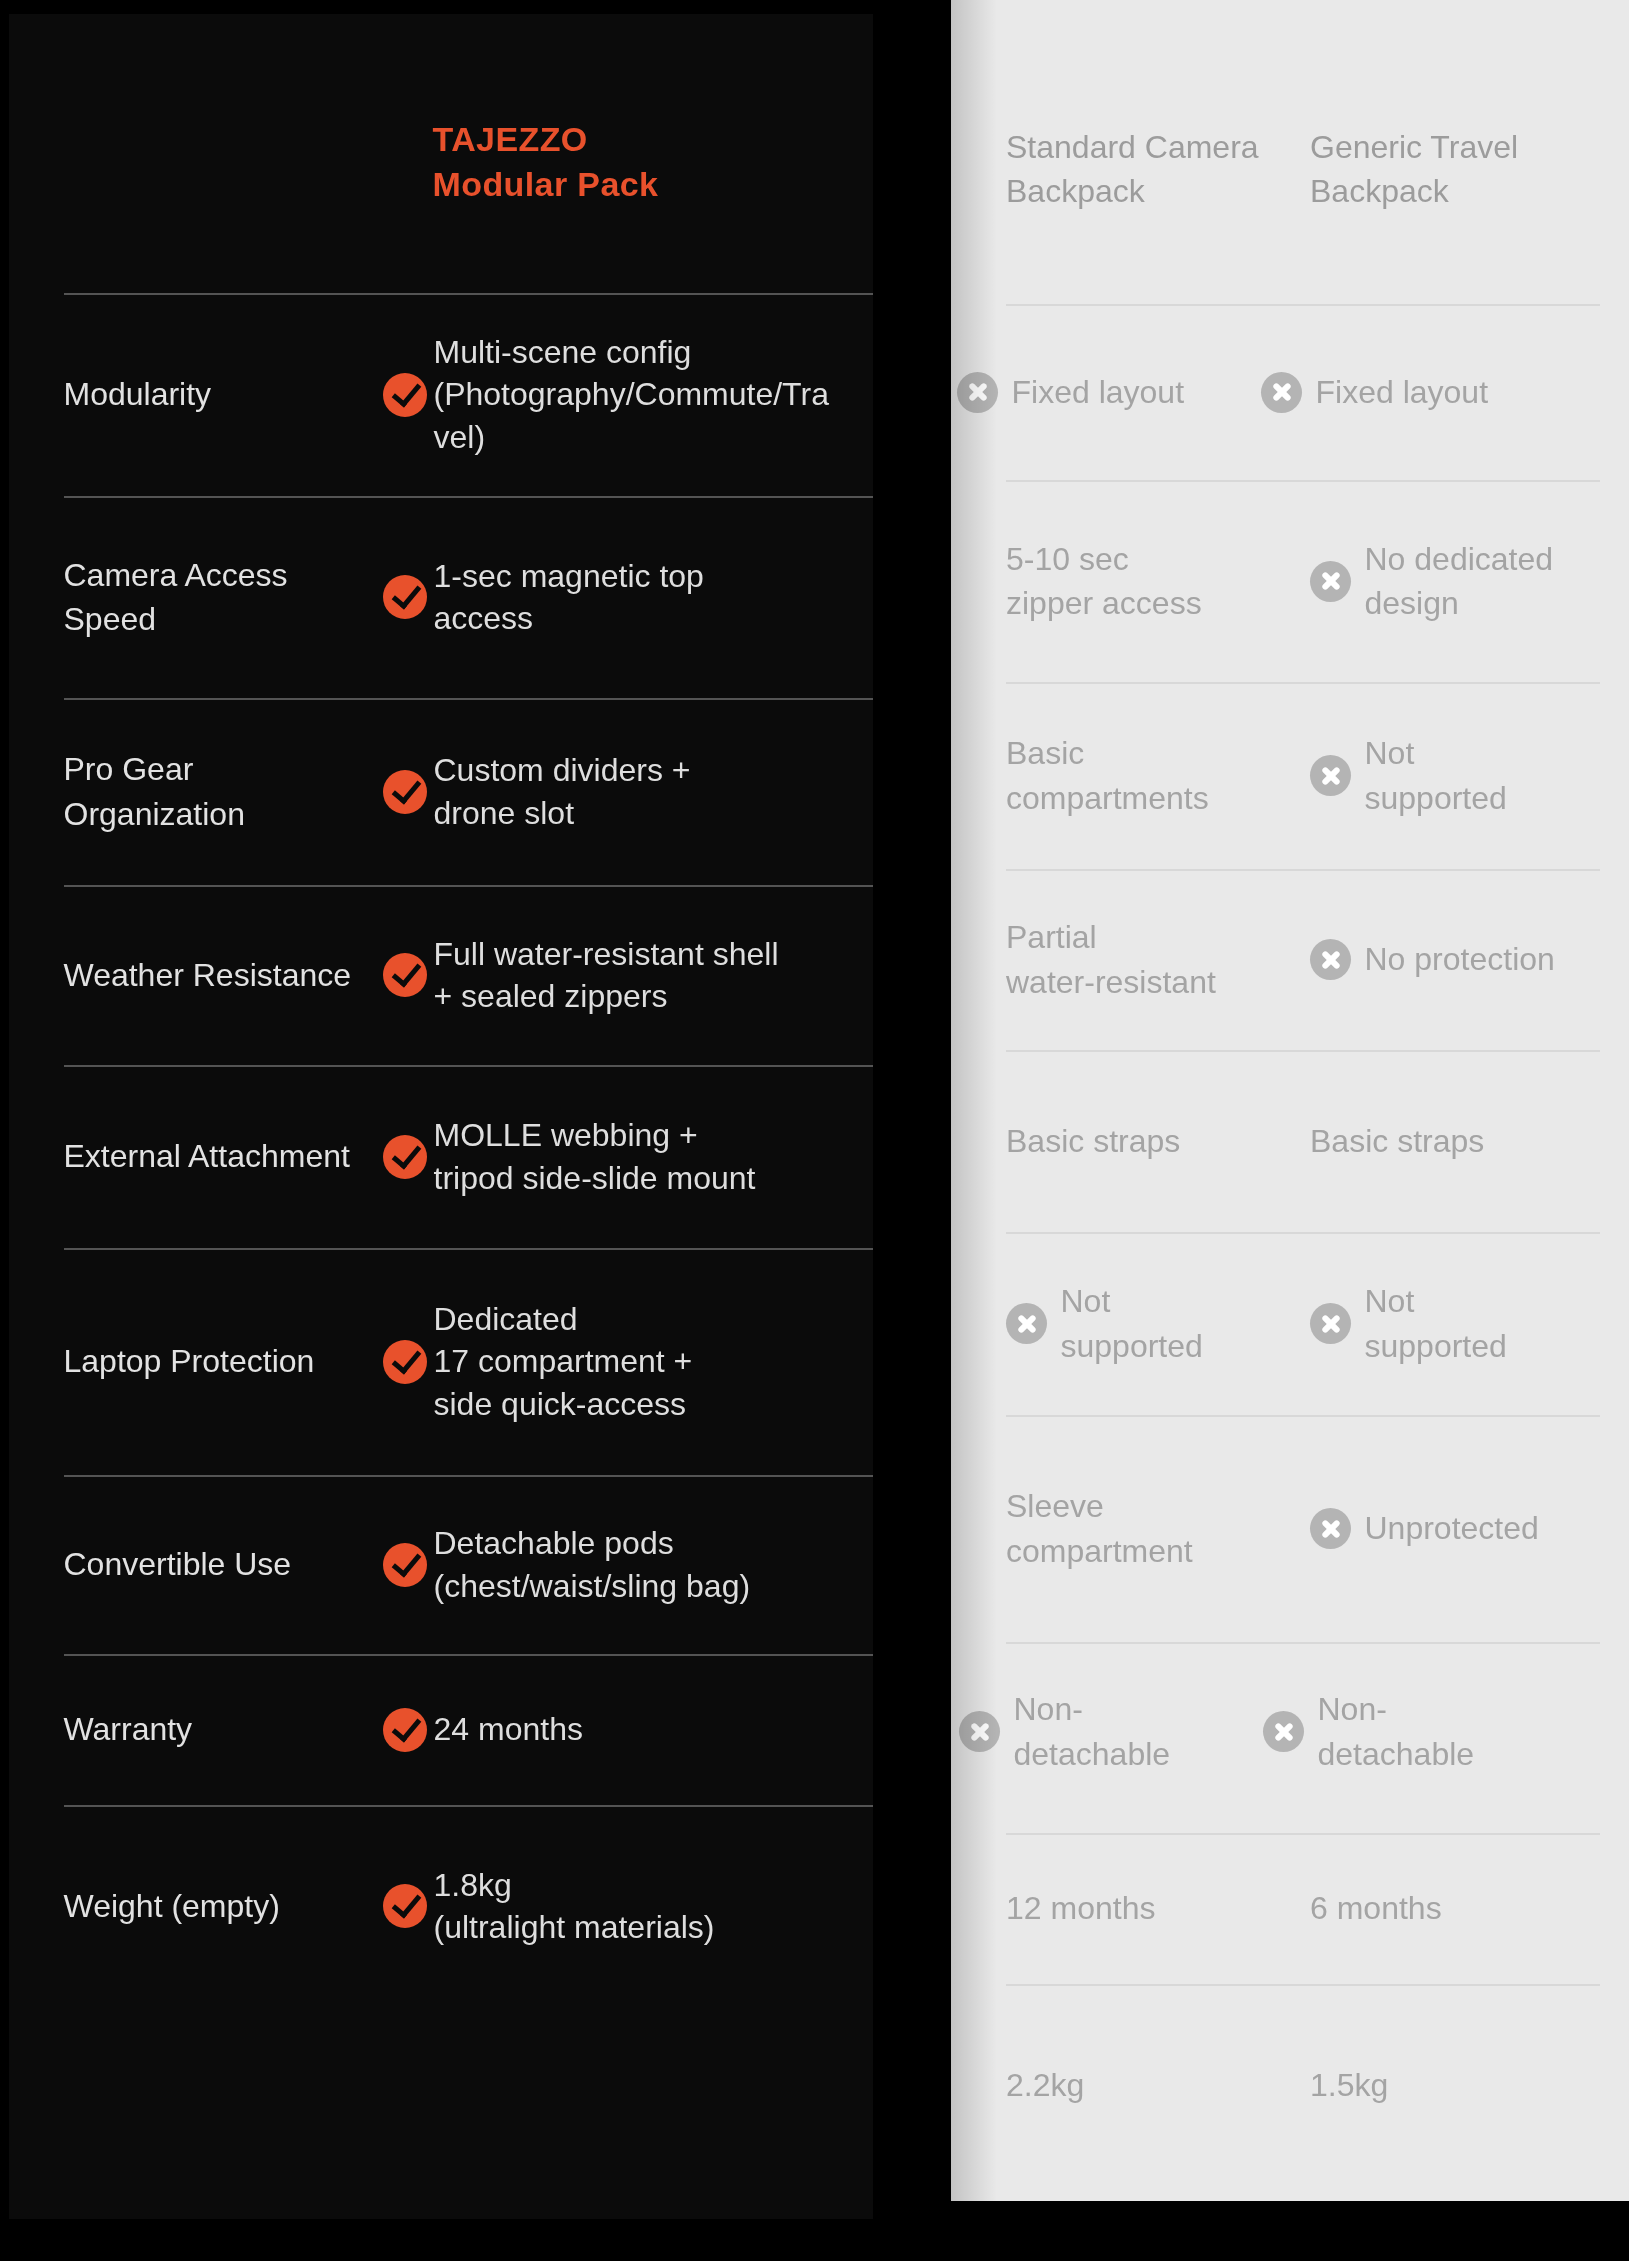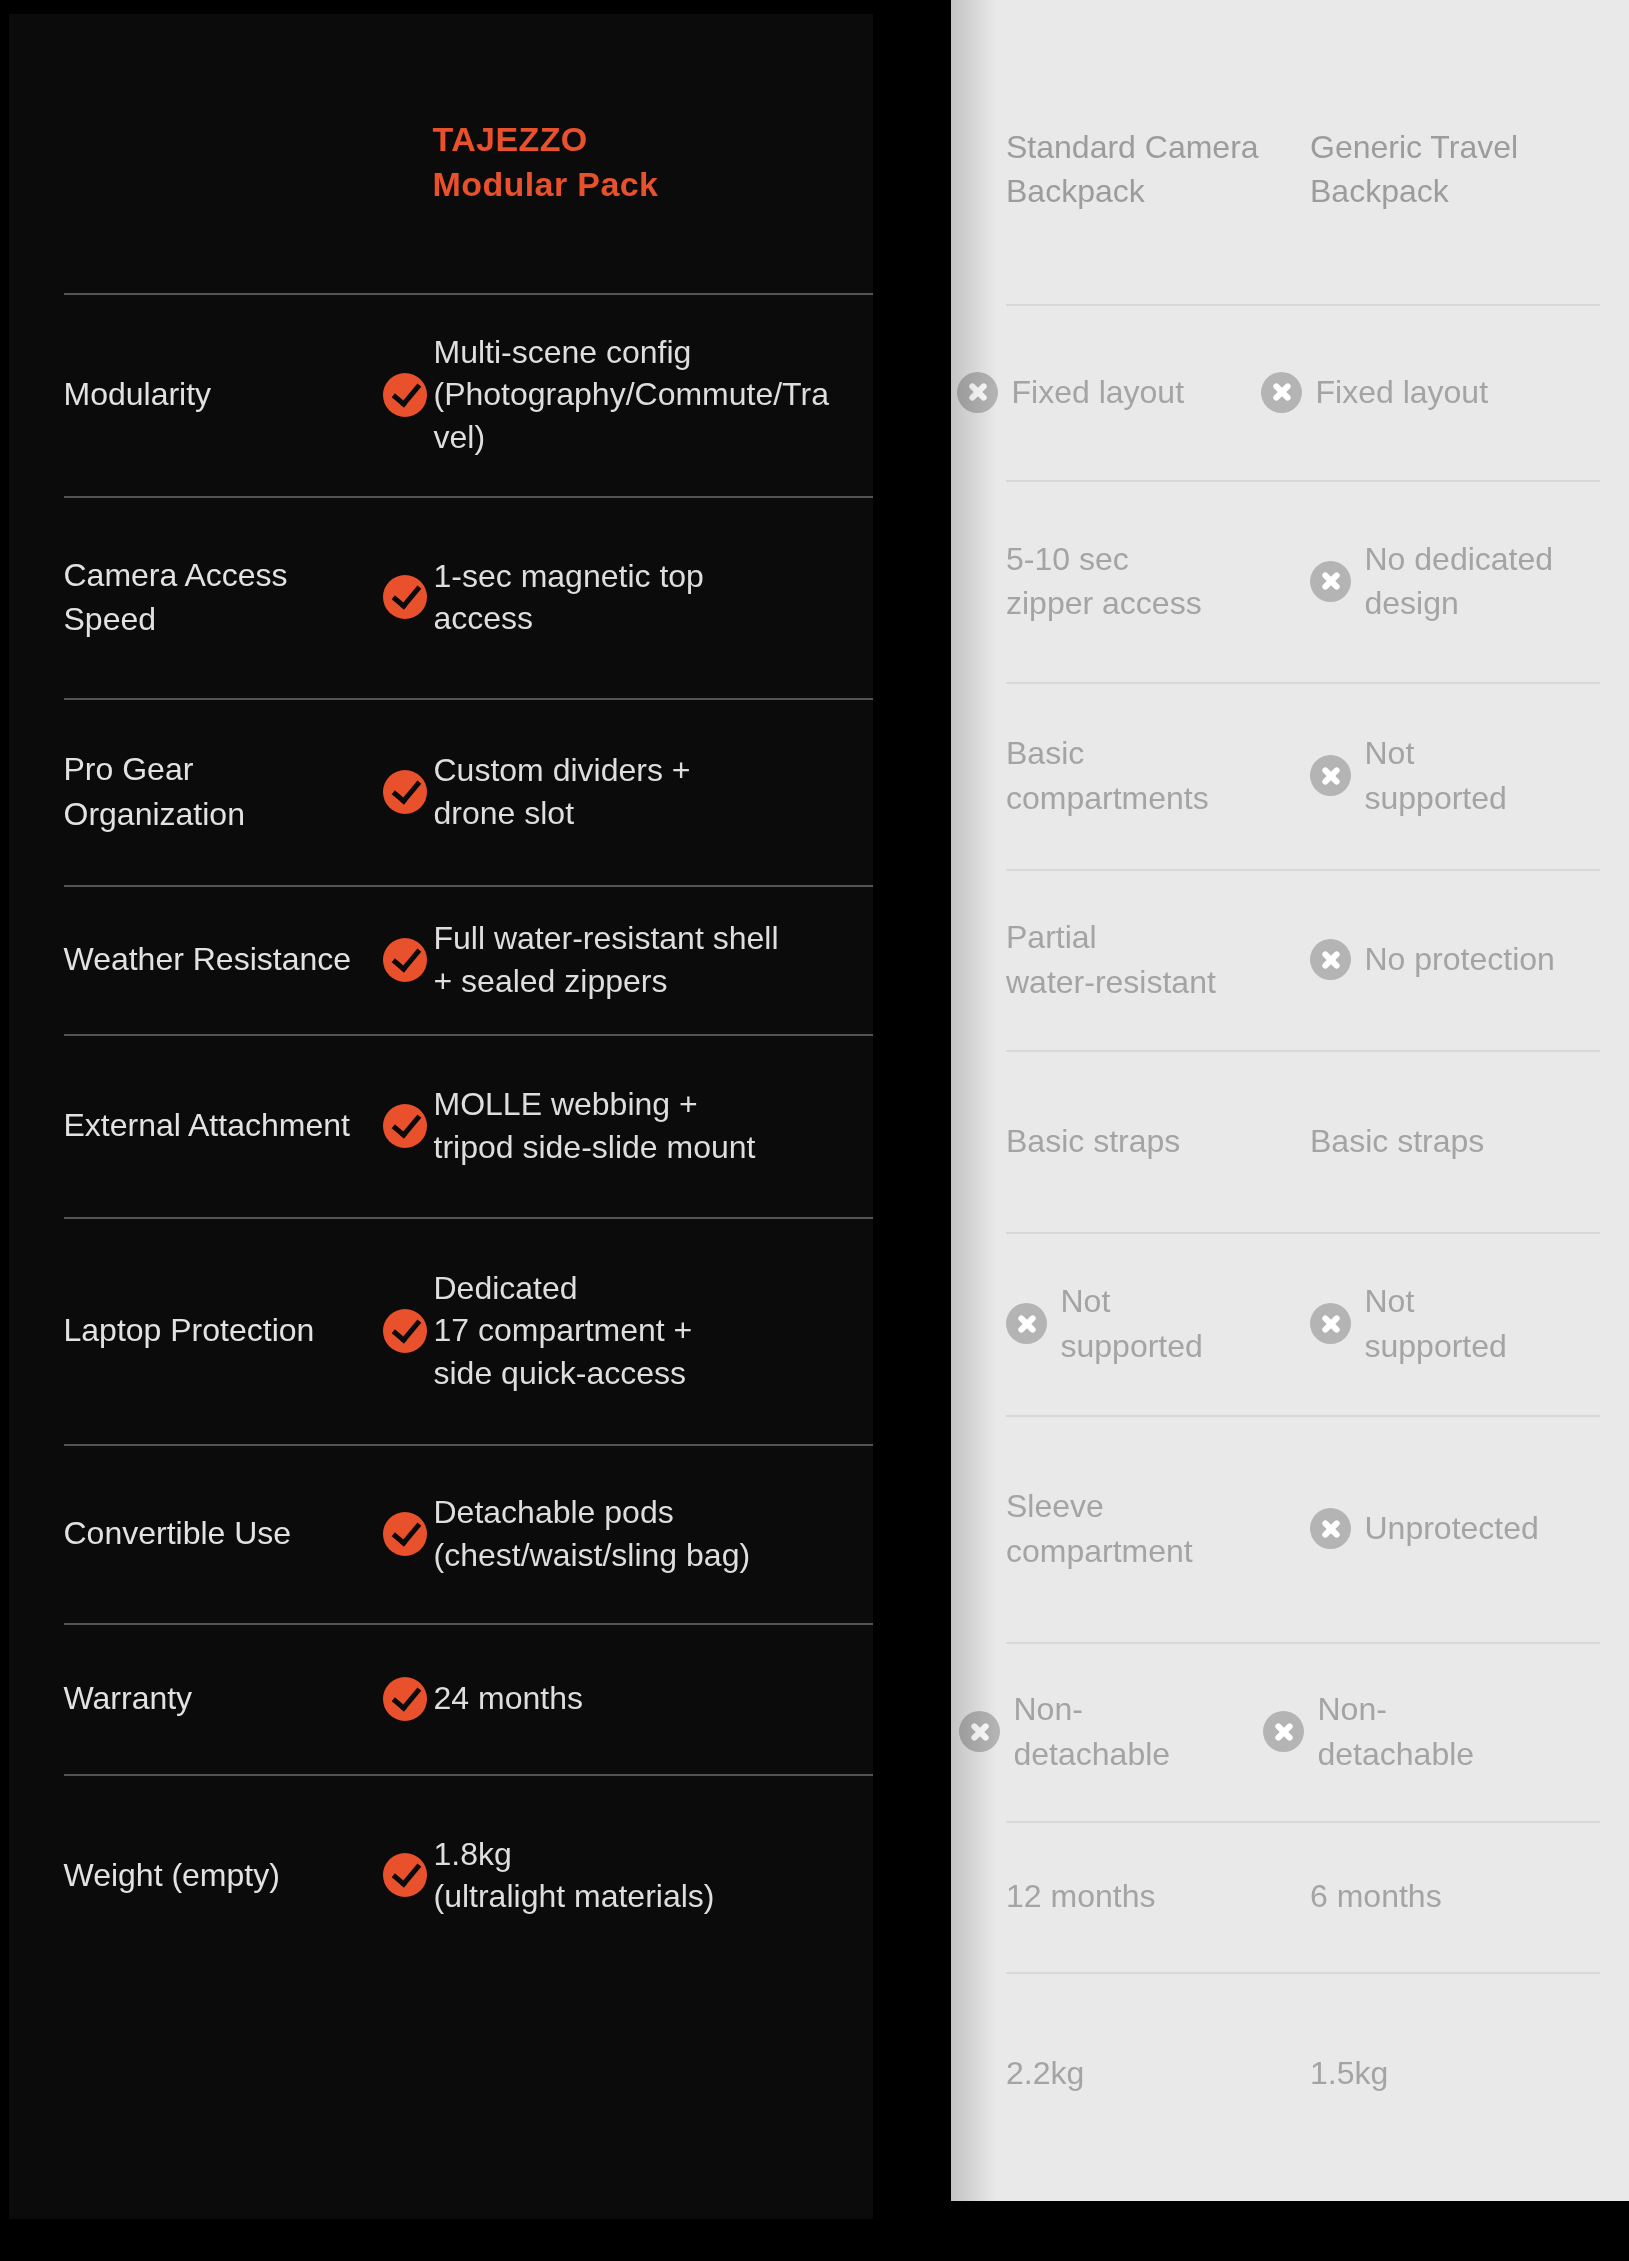--- a/index.html
+++ b/index.html
@@ -192,21 +192,21 @@
 access</div>
         </div>
         <div class="d-row" style="height: 187px;">
           <div class="feat-label">Pro Gear Organization</div>
           <div class="icon-cell">
             <span class="check-icon"></span>
           </div>
           <div class="feat-value">Custom dividers +
 drone slot</div>
         </div>
-        <div class="d-row" style="height: 149px;">
+        <div class="d-row" style="height: 180px;">
           <div class="feat-label">Weather Resistance</div>
           <div class="icon-cell">
             <span class="check-icon"></span>
           </div>
           <div class="feat-value">Full water-resistant shell
 + sealed zippers</div>
         </div>
         <div class="d-row" style="height: 183px;">
           <div class="feat-label">External Attachment</div>
           <div class="icon-cell">
@@ -335,21 +335,21 @@
             <span class="x-icon"></span>
             <span class="l-text">Non-
 detachable</span>
           </div>
           <div class="l-cell second">
             <span class="x-icon"></span>
             <span class="l-text">Non-
 detachable</span>
           </div>
         </div>
-        <div class="l-row" style="height: 151px;">
+        <div class="l-row" style="height: 151px; margin-top: 12px;">
           <div class="l-cell">
             <span class="l-text">12 months</span>
           </div>
           <div class="l-cell second">
             <span class="l-text">6 months</span>
           </div>
         </div>
         <div class="l-row" style="height: 202px; justify-content: space-between;">
           <div class="l-cell">
             <span class="l-text">2.2kg</span>

